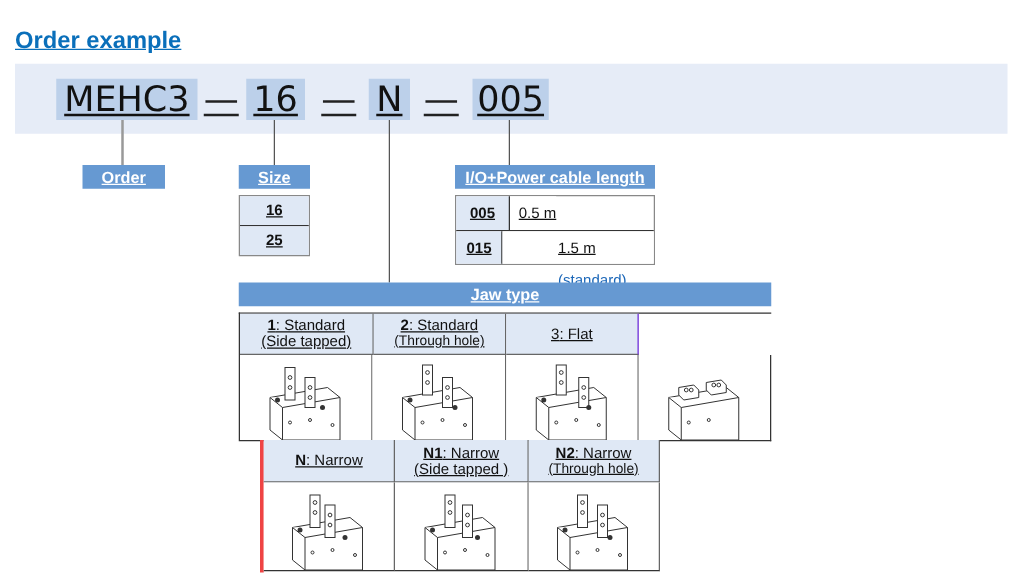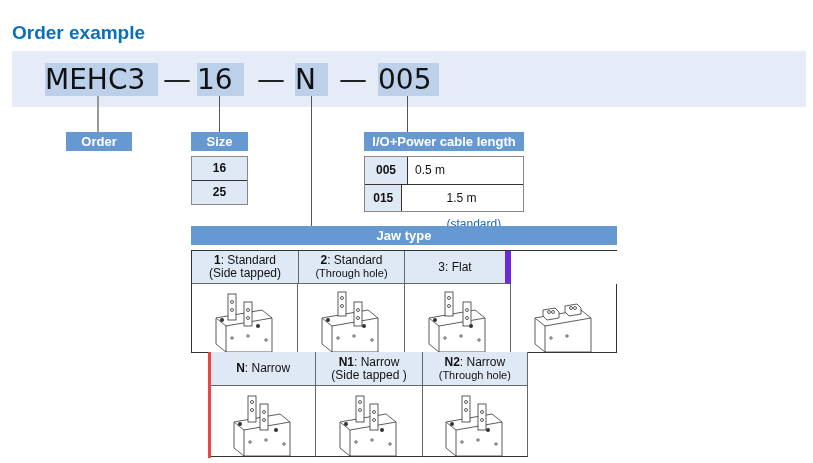--- a/index.html
+++ b/index.html
@@ -1,20 +1,20 @@
 <!DOCTYPE html>
 <html><head>
 <meta charset="utf-8">
 <style>
   html,body{margin:0;padding:0;background:#fff;}
   body{width:813px;height:463px;position:relative;overflow:hidden;font-family:"Liberation Sans",sans-serif;color:#111;}
-  .abs{position:absolute;}
+  .abs{position:absolute;text-decoration:underline;}
   .title{left:12px;top:22px;font-size:19px;font-weight:bold;color:#0a6fba;}
   .banner{left:12px;top:51px;width:794px;height:56px;background:#e6ecf7;}
-  .chip{top:63px;height:33px;background:#bcd0ea;font-family:"DejaVu Sans",sans-serif;font-size:28px;line-height:33px;text-align:left;color:#111;}
+  .chip{top:63px;height:33px;background:#bcd0ea;font-family:"DejaVu Sans",sans-serif;font-size:28px;line-height:33px;text-align:center;color:#111;}
   .dash{top:63px;height:33px;line-height:33px;font-size:28px;font-family:"DejaVu Sans",sans-serif;color:#222;width:30px;text-align:center;}
   .vline{width:1px;background:#555;}
   .vline.gray{background:#999;width:2px;}
   .label{background:#6699d2;color:#fff;font-weight:bold;font-size:13px;text-align:center;line-height:19px;height:19px;}
   .size-cell{background:#dfe8f5;text-align:center;font-weight:bold;font-size:12px;height:23px;line-height:23px;}
   .code-cell{background:#dfe8f5;text-align:center;font-weight:bold;font-size:12px;}
   .val-cell{background:#fff;padding-left:7px;font-size:12px;}
   .std{color:#1a66b8;}
   .jaw-hdr{background:#6699d2;color:#fff;font-weight:bold;font-size:13px;text-align:center;}
   .jaw-lbl{background:#dfe8f5;text-align:center;font-size:12px;line-height:13px;display:flex;flex-direction:column;justify-content:center;align-items:center;box-sizing:border-box;border-right:1px solid #666;border-bottom:1px solid #666;}
@@ -66,21 +66,21 @@
 <div class="abs" style="left:191px;top:250px;width:426px;height:103px;border-top:1px solid #333;border-left:1px solid #333;box-sizing:border-box;">
   <div style="display:flex;height:33px;">
     <div class="jaw-lbl" style="width:107px;">
       <span><b>1</b><span>: Standard</span></span>
       <span>(Side tapped)</span>
     </div>
     <div class="jaw-lbl" style="width:106px;">
       <span><b>2</b><span>: Standard</span></span>
       <span class="small">(Through hole)</span>
     </div>
-    <div class="jaw-lbl" style="width:106px;border-right:6px solid #6d28d9;">
+    <div class="jaw-lbl" style="width:106px;border-right:1px solid #6d28d9;">
       <span><span>3</span><span>: Flat</span></span>
     </div>
   </div>
   <div style="display:flex;height:69px;">
     <div class="jaw-img" style="width:106px;">
       <svg width="70" height="64" viewBox="0 0 70 64">
           <g fill="#fff" stroke="#333" stroke-width="0.8">
             <path d="M6 30 L52 22 L62 30 L62 64 L16 64 L6 56 Z"></path>
             <path d="M6 30 L16 38 L62 30"></path>
             <path d="M16 38 L16 64"></path>

